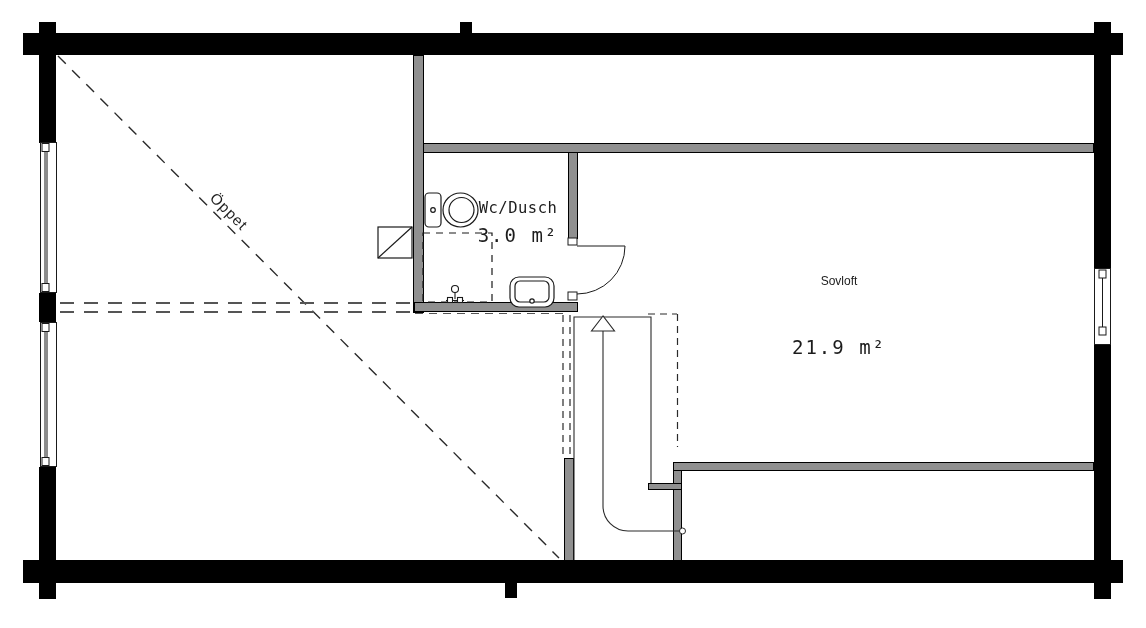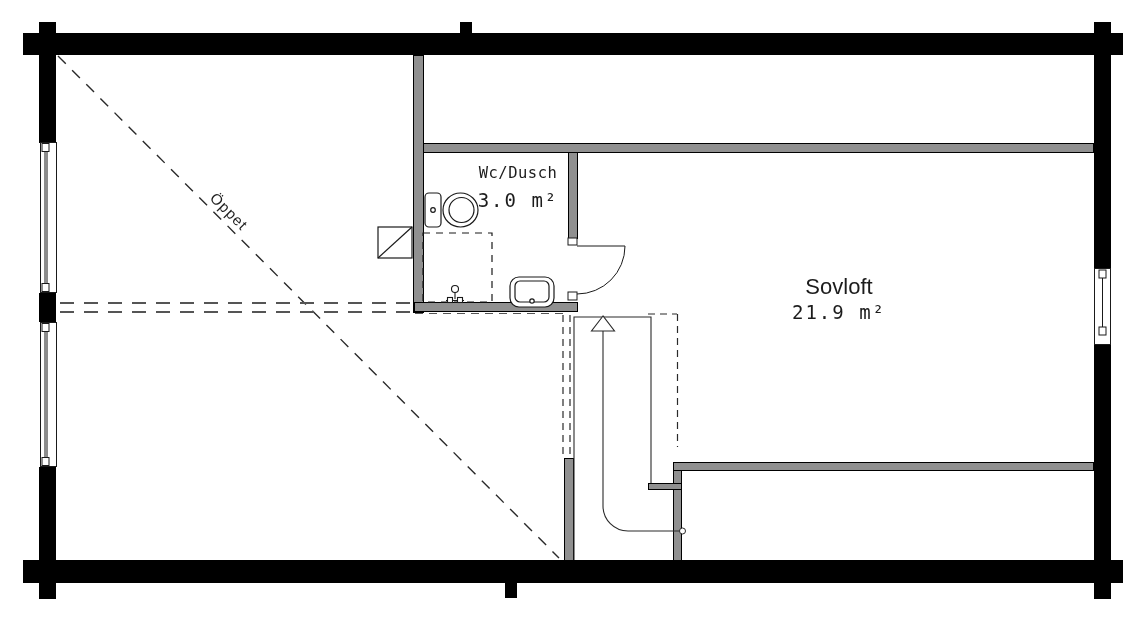--- a/index.html
+++ b/index.html
@@ -1,22 +1,22 @@
 <!DOCTYPE html>
 <html><head>
 <meta charset="utf-8">
 <style>
   html,body{margin:0;padding:0;background:#ffffff;}
   .plan{position:relative;width:1146px;height:628px;background:#ffffff;overflow:hidden;
         font-family:"Liberation Sans",sans-serif;color:#1a1a1a;}
   .plan svg{position:absolute;left:0;top:0;}
   .wall{shape-rendering:crispEdges;}
   .label{position:absolute;white-space:nowrap;color:#1c1c1c;}
-  .cad{font-family:"DejaVu Sans Mono",monospace;}
-  .room-name{font-size:22px;}
+  .cad{font-family:"DejaVu Sans Mono",monospace;margin-top:35px;}
+  .room-name{font-size:12px;}
   .room-area{font-size:19px;letter-spacing:2px;}
   .wc-name{font-size:15.5px;letter-spacing:0.5px;}
   .oppet{font-size:15px;transform:rotate(45deg);transform-origin:0 0;letter-spacing:1px;}
   .center{text-align:center;}
 </style>
 </head>
 <body>
 
 <div class="plan">
 

